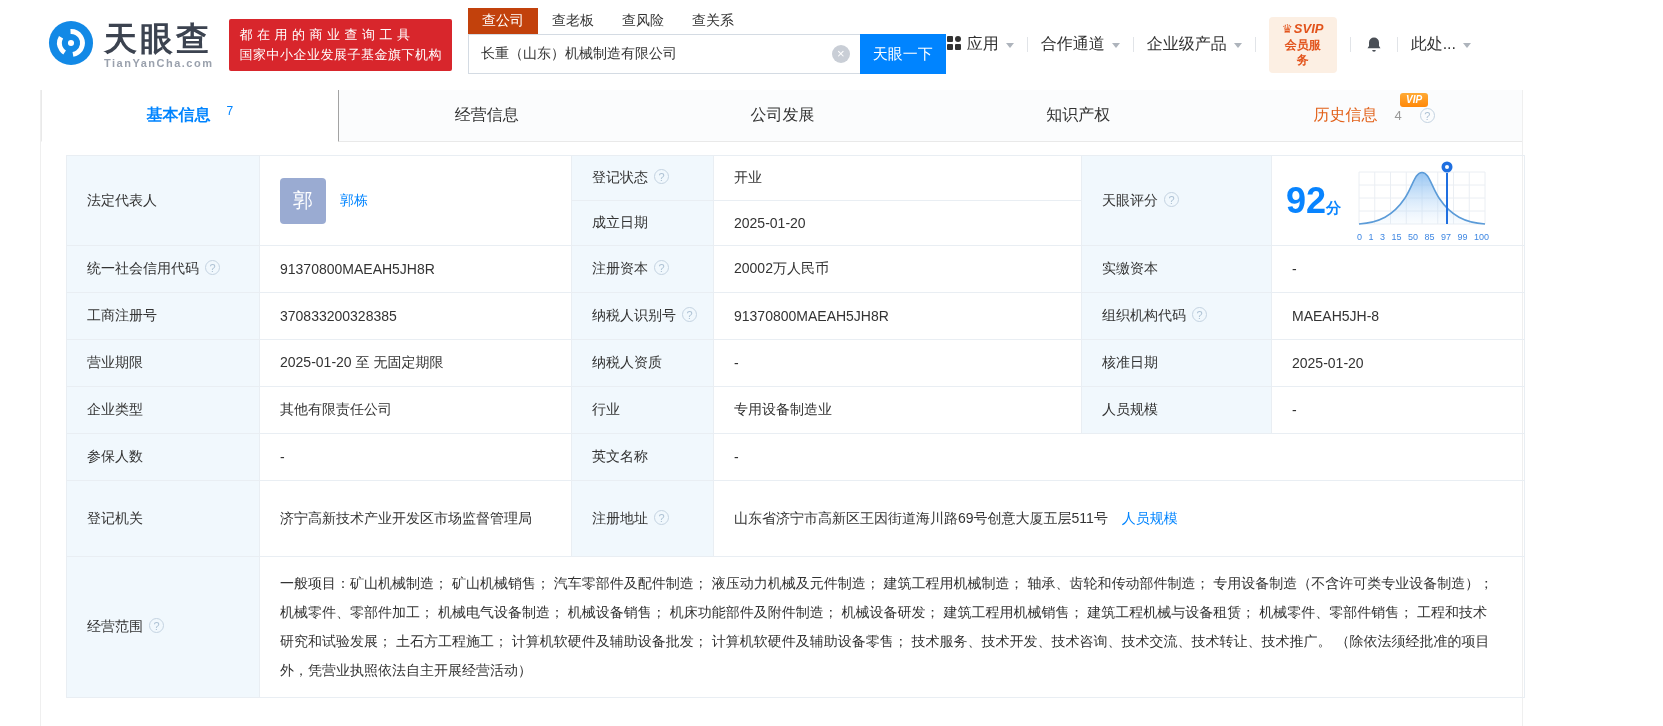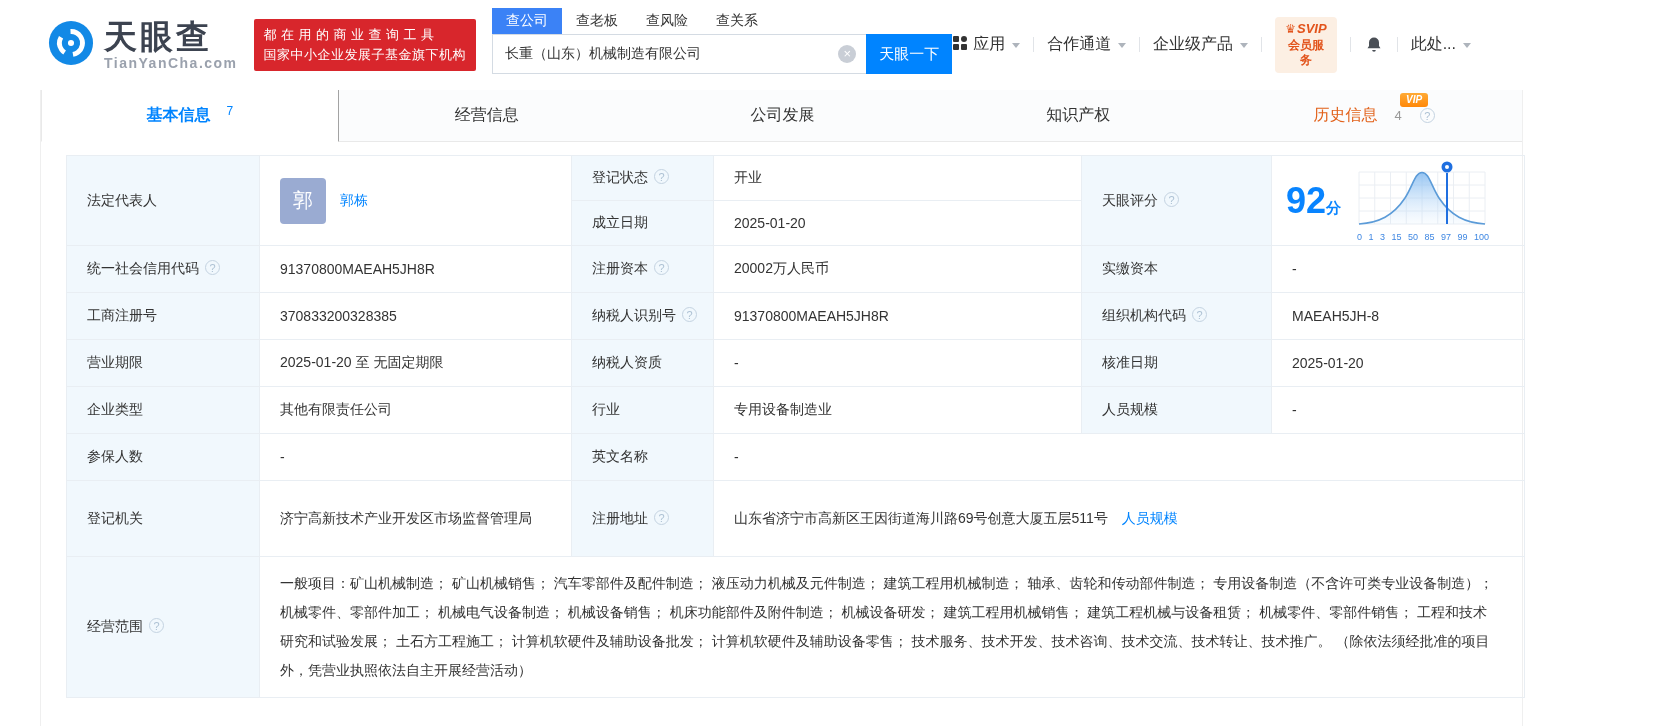--- a/index.html
+++ b/index.html
@@ -3,29 +3,29 @@
 <meta charset="utf-8">
 <style>
   * { margin:0; padding:0; box-sizing:border-box; }
   html,body { width:1663px; height:726px; background:#fff; overflow:hidden;
     font-family:"Liberation Sans","DejaVu Sans",sans-serif; color:#333; }
 
   
   .header { height:90px; display:flex; align-items:center; padding-left:48px; background:#fff; }
   .logo { display:flex; align-items:center; gap:10px; cursor:pointer; }
   .brand-text .brand-name { font-size:33px; font-weight:bold; color:#3c4350; letter-spacing:3px; line-height:1; }
-  .brand-text .brand-domain { font-size:14px; font-weight:bold; color:#9aa1ad; letter-spacing:1.5px; margin-top:2px; }
+  .brand-text .brand-domain { font-size:11px; font-weight:bold; color:#9aa1ad; letter-spacing:1.5px; margin-top:2px; }
   .slogan { margin-left:16px; background:#d8262c; color:#fff; border-radius:2px; padding:6px 10px; line-height:1.55; }
   .slogan .l1 { font-size:13px; letter-spacing:4.5px; white-space:nowrap; }
   .slogan .l2 { font-size:13px; letter-spacing:0.5px; white-space:nowrap; }
 
   .search-wrap { margin-left:16px; width:478px; align-self:flex-start; margin-top:7px; }
   .search-tabs { display:flex; align-items:flex-end; height:27px; }
   .search-tab { font-size:14px; color:#333; padding:4px 14px; cursor:pointer; }
-  .search-tab.active { background:#3b82f6; color:#fff;text-align:center; }
+  .search-tab.active { background:#c2410c; color:#fff;text-align:center; }
   .search-bar { display:flex; height:40px; position:relative; }
   .search-input { flex:1; border:1px solid #d4dbe3; border-right:none; padding:0 36px 0 12px;
       font-size:14px; color:#333; outline:none; font-family:inherit; }
   .clear-btn { position:absolute; right:96px; top:11px; width:18px; height:18px; border-radius:50%;
       background:#c9ced6; color:#fff; font-size:13px; line-height:18px; text-align:center; cursor:pointer; }
   .search-btn { width:86px; background:#0084ff; color:#fff; border:none; font-size:15px; cursor:pointer; font-family:inherit; }
 
   .top-nav { margin-left:auto; display:flex; align-items:center; padding-right:192px; gap:13px; }
   .nav-item { display:flex; align-items:center; gap:5px; font-size:16px; color:#333; cursor:pointer; white-space:nowrap; }
   .caret { width:0; height:0; border-left:4px solid transparent; border-right:4px solid transparent;

